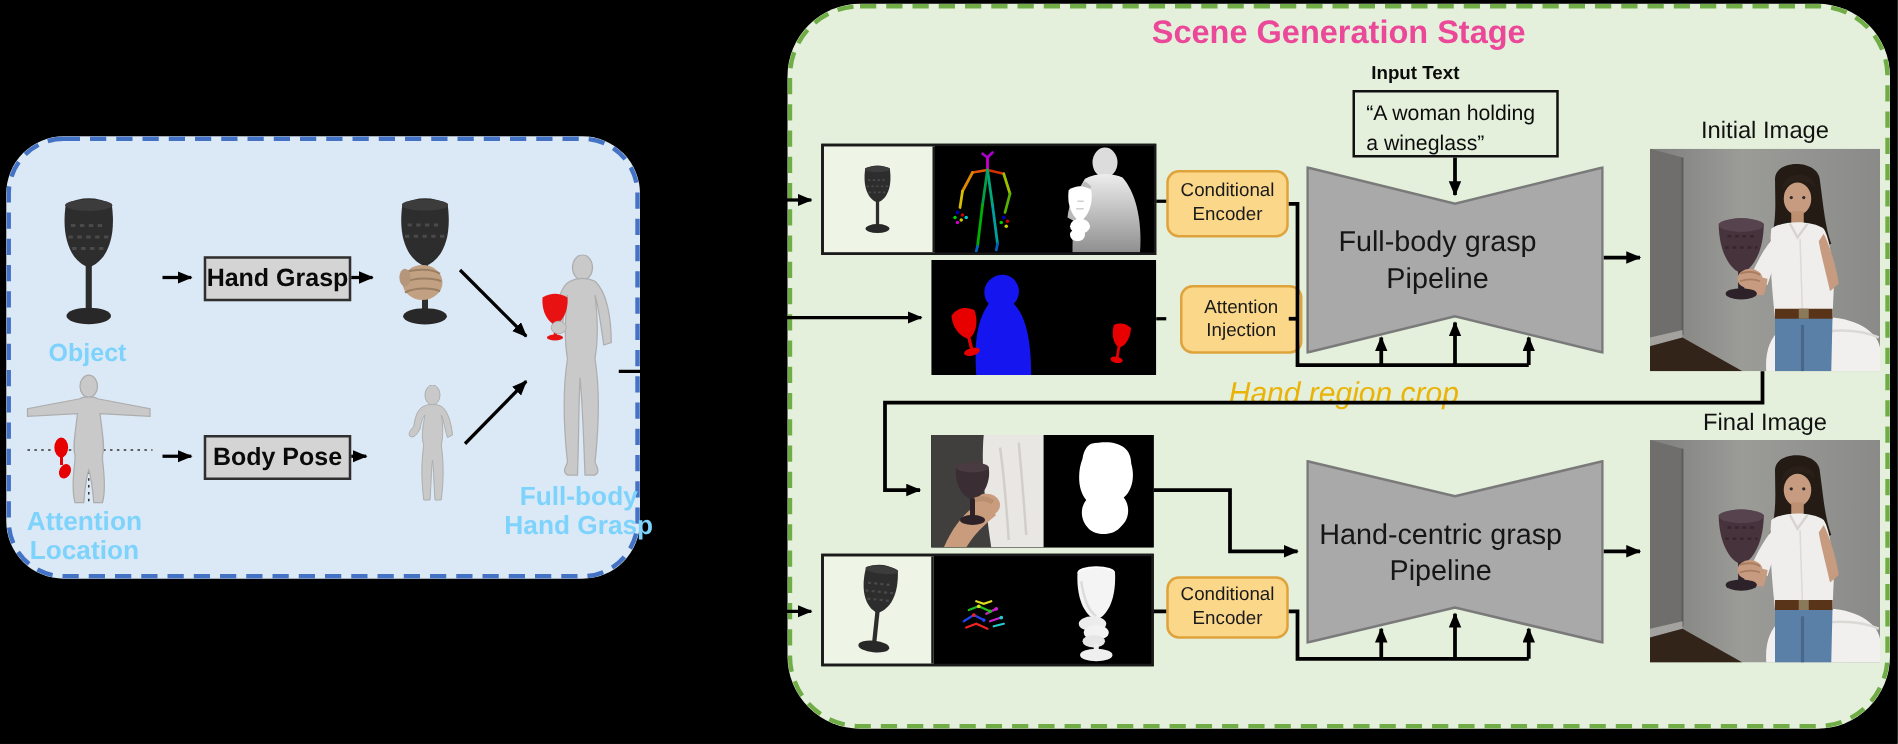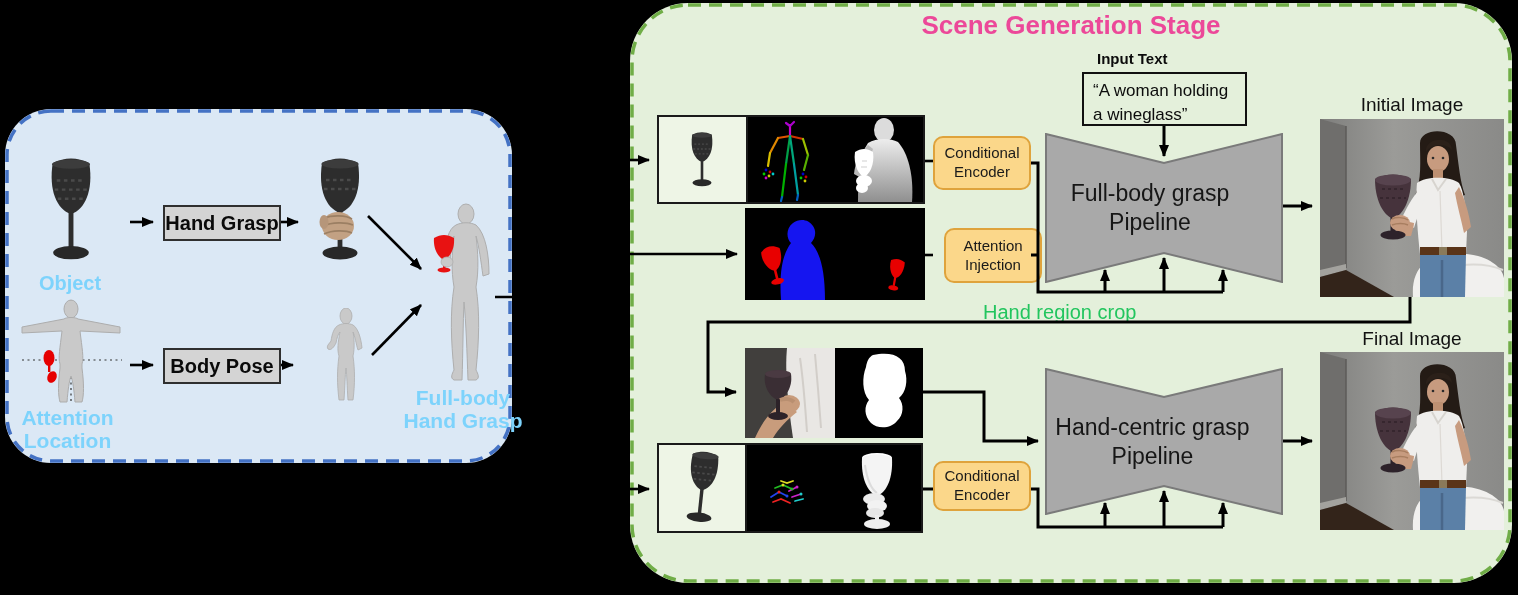--- a/index.html
+++ b/index.html
@@ -13,21 +13,21 @@
            font-weight:bold;font-size:20px;color:#0a0a0a;box-sizing:border-box;}
   .enc{position:absolute;background:#fbd78a;border:2px solid #dfa33c;border-radius:10px;display:flex;align-items:center;justify-content:center;
        text-align:center;font-size:15px;line-height:1.25;color:#1a1a1a;box-sizing:border-box;padding:4px;}
   .blabel{position:absolute;font-weight:bold;font-size:20px;text-align:center;color:#7dd3fc;line-height:1.1;}
   .imglabel{position:absolute;font-size:19px;text-align:center;color:#111;}
   .hourglass{position:absolute;}
   .hourglass .hgtext{position:absolute;inset:0;display:flex;align-items:center;text-align:center;
                      font-size:23px;line-height:1.25;color:#161616;}
   .inputbox{position:absolute;border:2.5px solid #111;box-sizing:border-box;font-size:17px;line-height:1.4;padding:5px 9px;color:#0c0c0c;}
   .smalllabel{position:absolute;font-weight:bold;font-size:15px;color:#0c0c0c;}
-  .crop-label{position:absolute;font-size:20px;color:#22c55e;}
+  .crop-label{position:absolute;font-size:24px;color:#eab308;font-style:italic;}
   .imgbox{position:absolute;overflow:hidden;}
   svg{display:block;}
 </style>
 </head>
 <body>
 
 <div id="canvas">
 
   <svg width="0" height="0" style="position:absolute">
     <defs>

